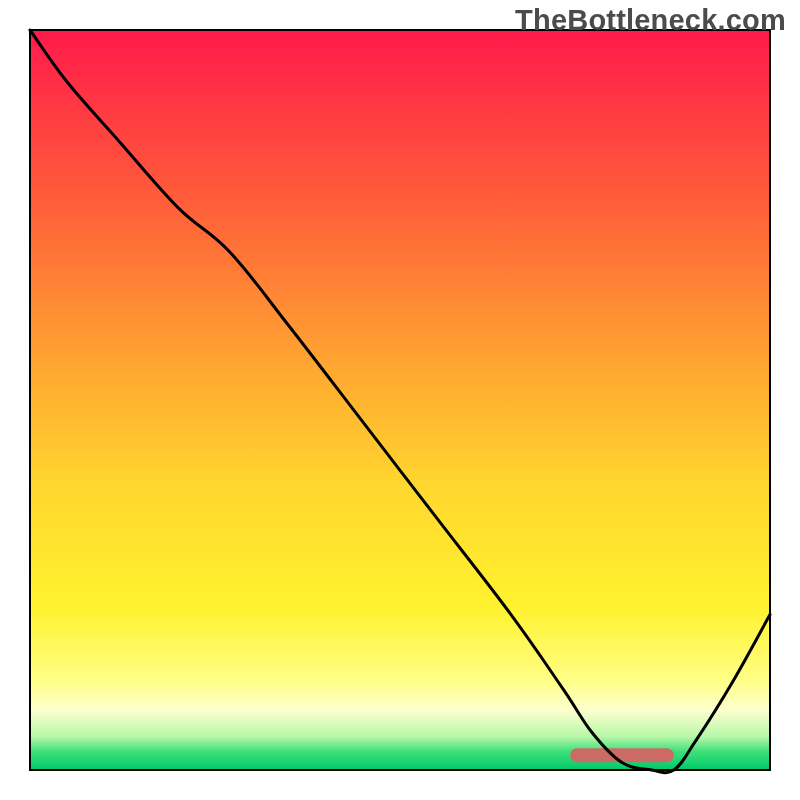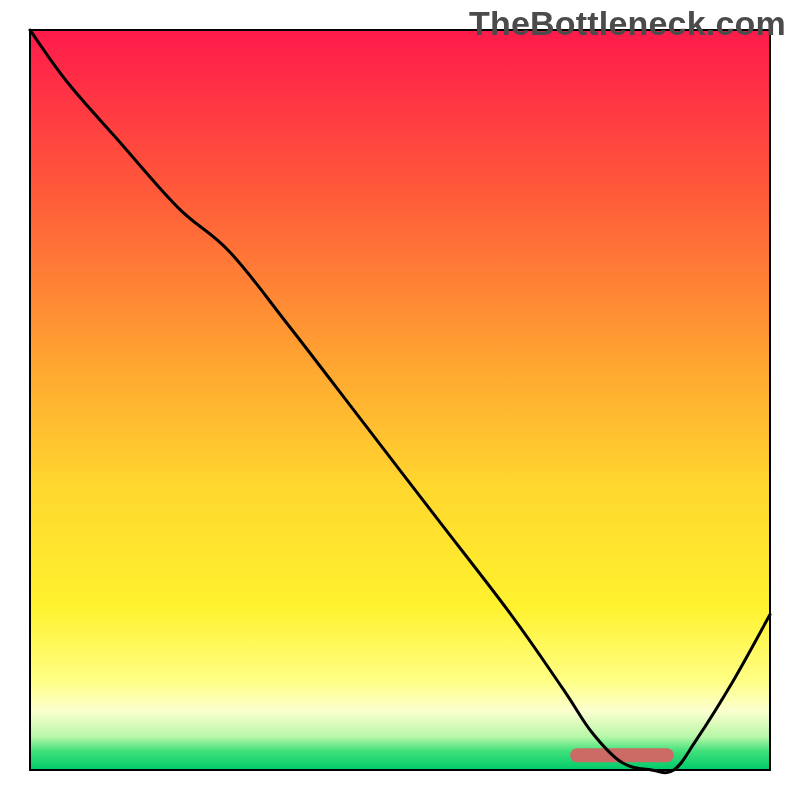--- a/index.html
+++ b/index.html
@@ -12,21 +12,21 @@
   }
   .container {
     position: relative;
     width: 800px;
     height: 800px;
   }
   .watermark {
     position: absolute;
     top: 4px;
     right: 14px;
-    font-size: 34px;
+    font-size: 29px;
     font-weight: bold;
     color: #4b4b4b;
     letter-spacing: 0.2px;
     z-index: 4;
   }
   svg.chart {
     position: absolute;
     top: 0;
     left: 0;
     width: 800px;

